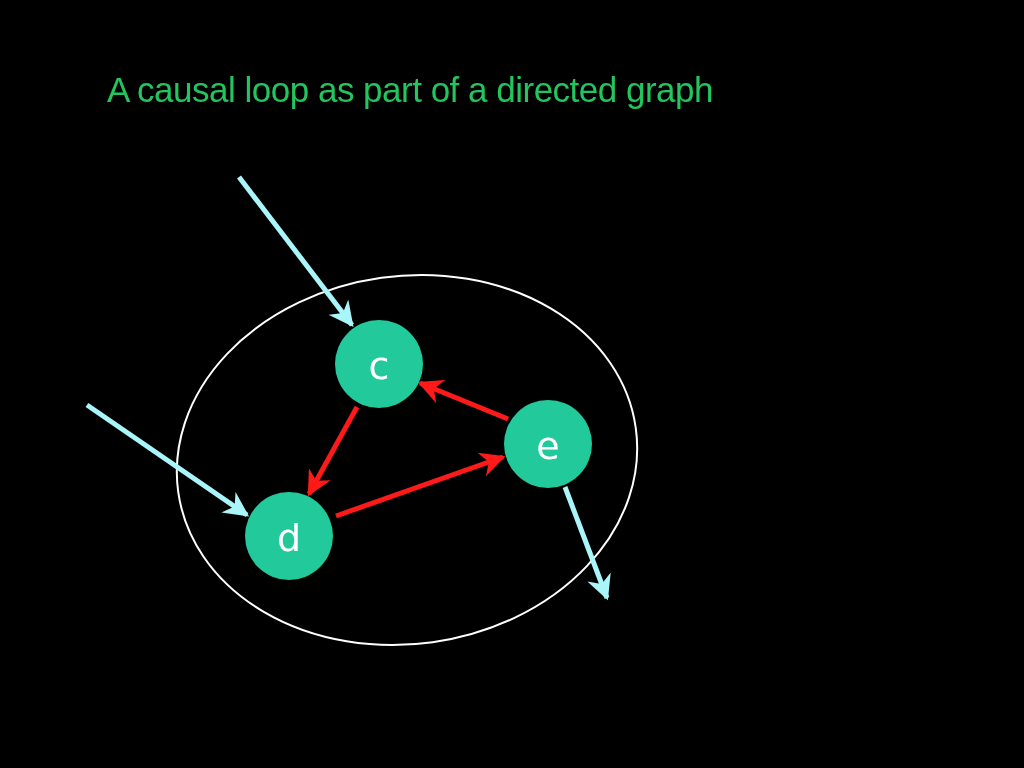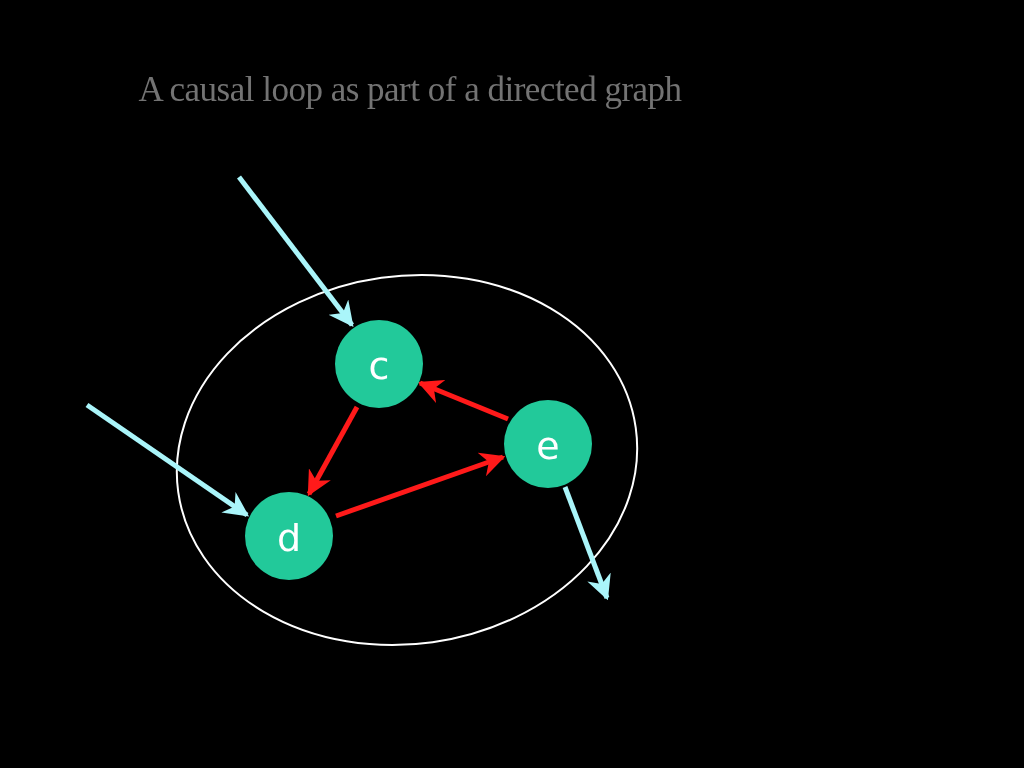--- a/index.html
+++ b/index.html
@@ -1,20 +1,20 @@
 <!DOCTYPE html>
 <html><head>
 <meta charset="utf-8">
 <style>
   html, body { margin: 0; padding: 0; background: #000000; }
   body { width: 1024px; height: 768px; position: relative; overflow: hidden; }
   .title {
     position: absolute; left: 0; top: 70px; width: 820px;
-    text-align: center; color: #737373;
-    font-family: Liberation Serif, serif; font-size: 35px;
+    text-align: center; color: #22c55e;
+    font-family: Liberation Sans, sans-serif; font-size: 35px;
     letter-spacing: -0.5px;
   }
   svg.graph { position: absolute; left: 0; top: 0; }
   .node-label {
     font-family: "DejaVu Sans", sans-serif; font-size: 38px; fill: #ffffff;
     text-anchor: middle; dominant-baseline: central;
   }
 </style>
 </head>
 <body>

